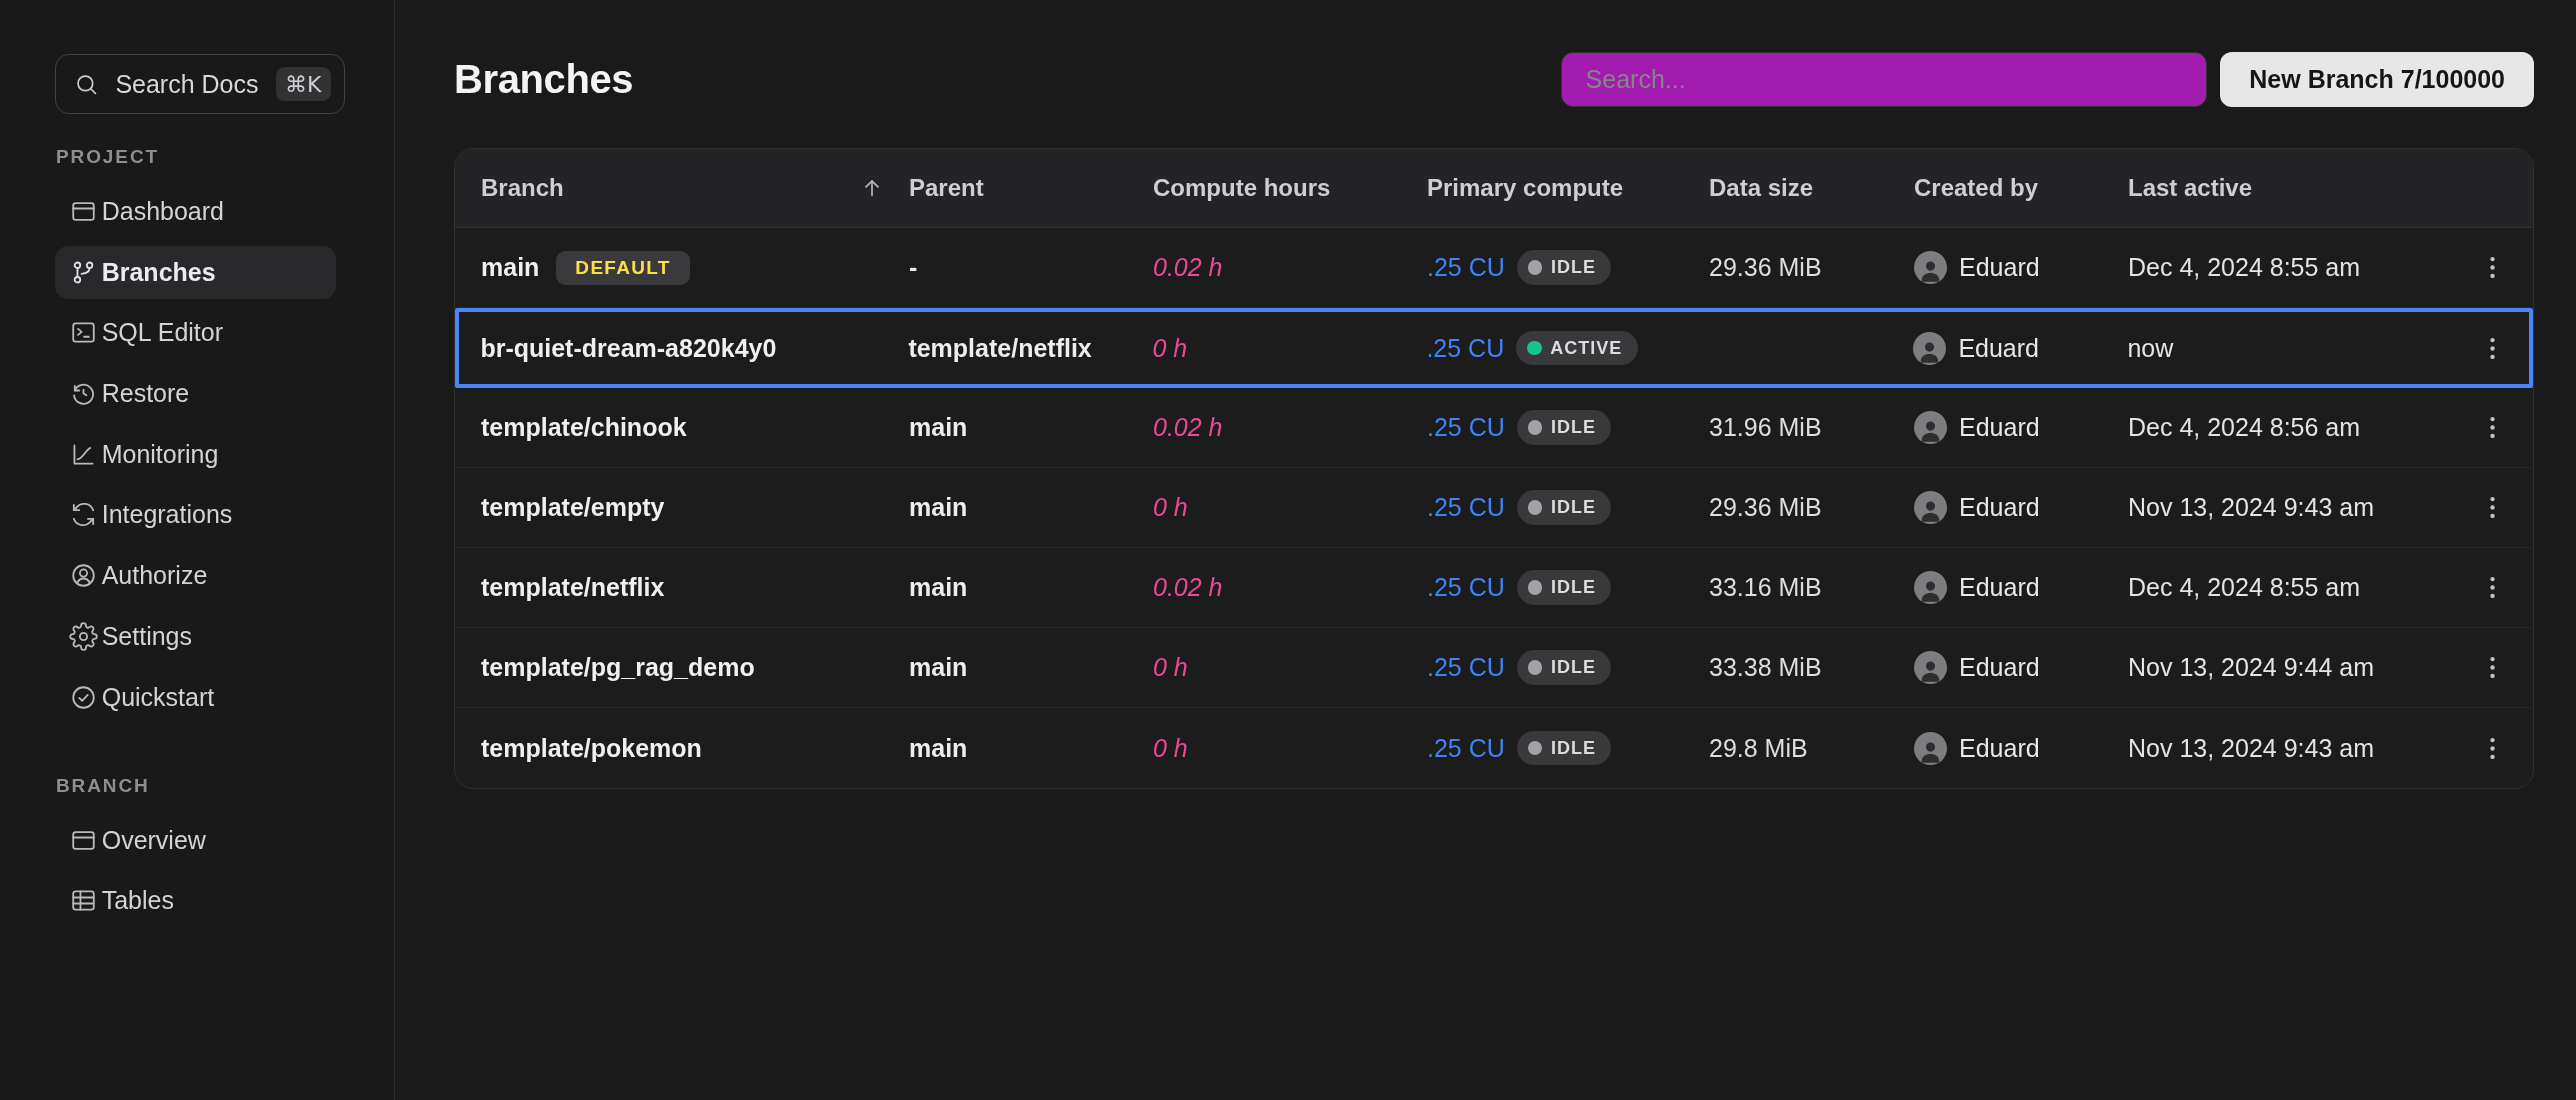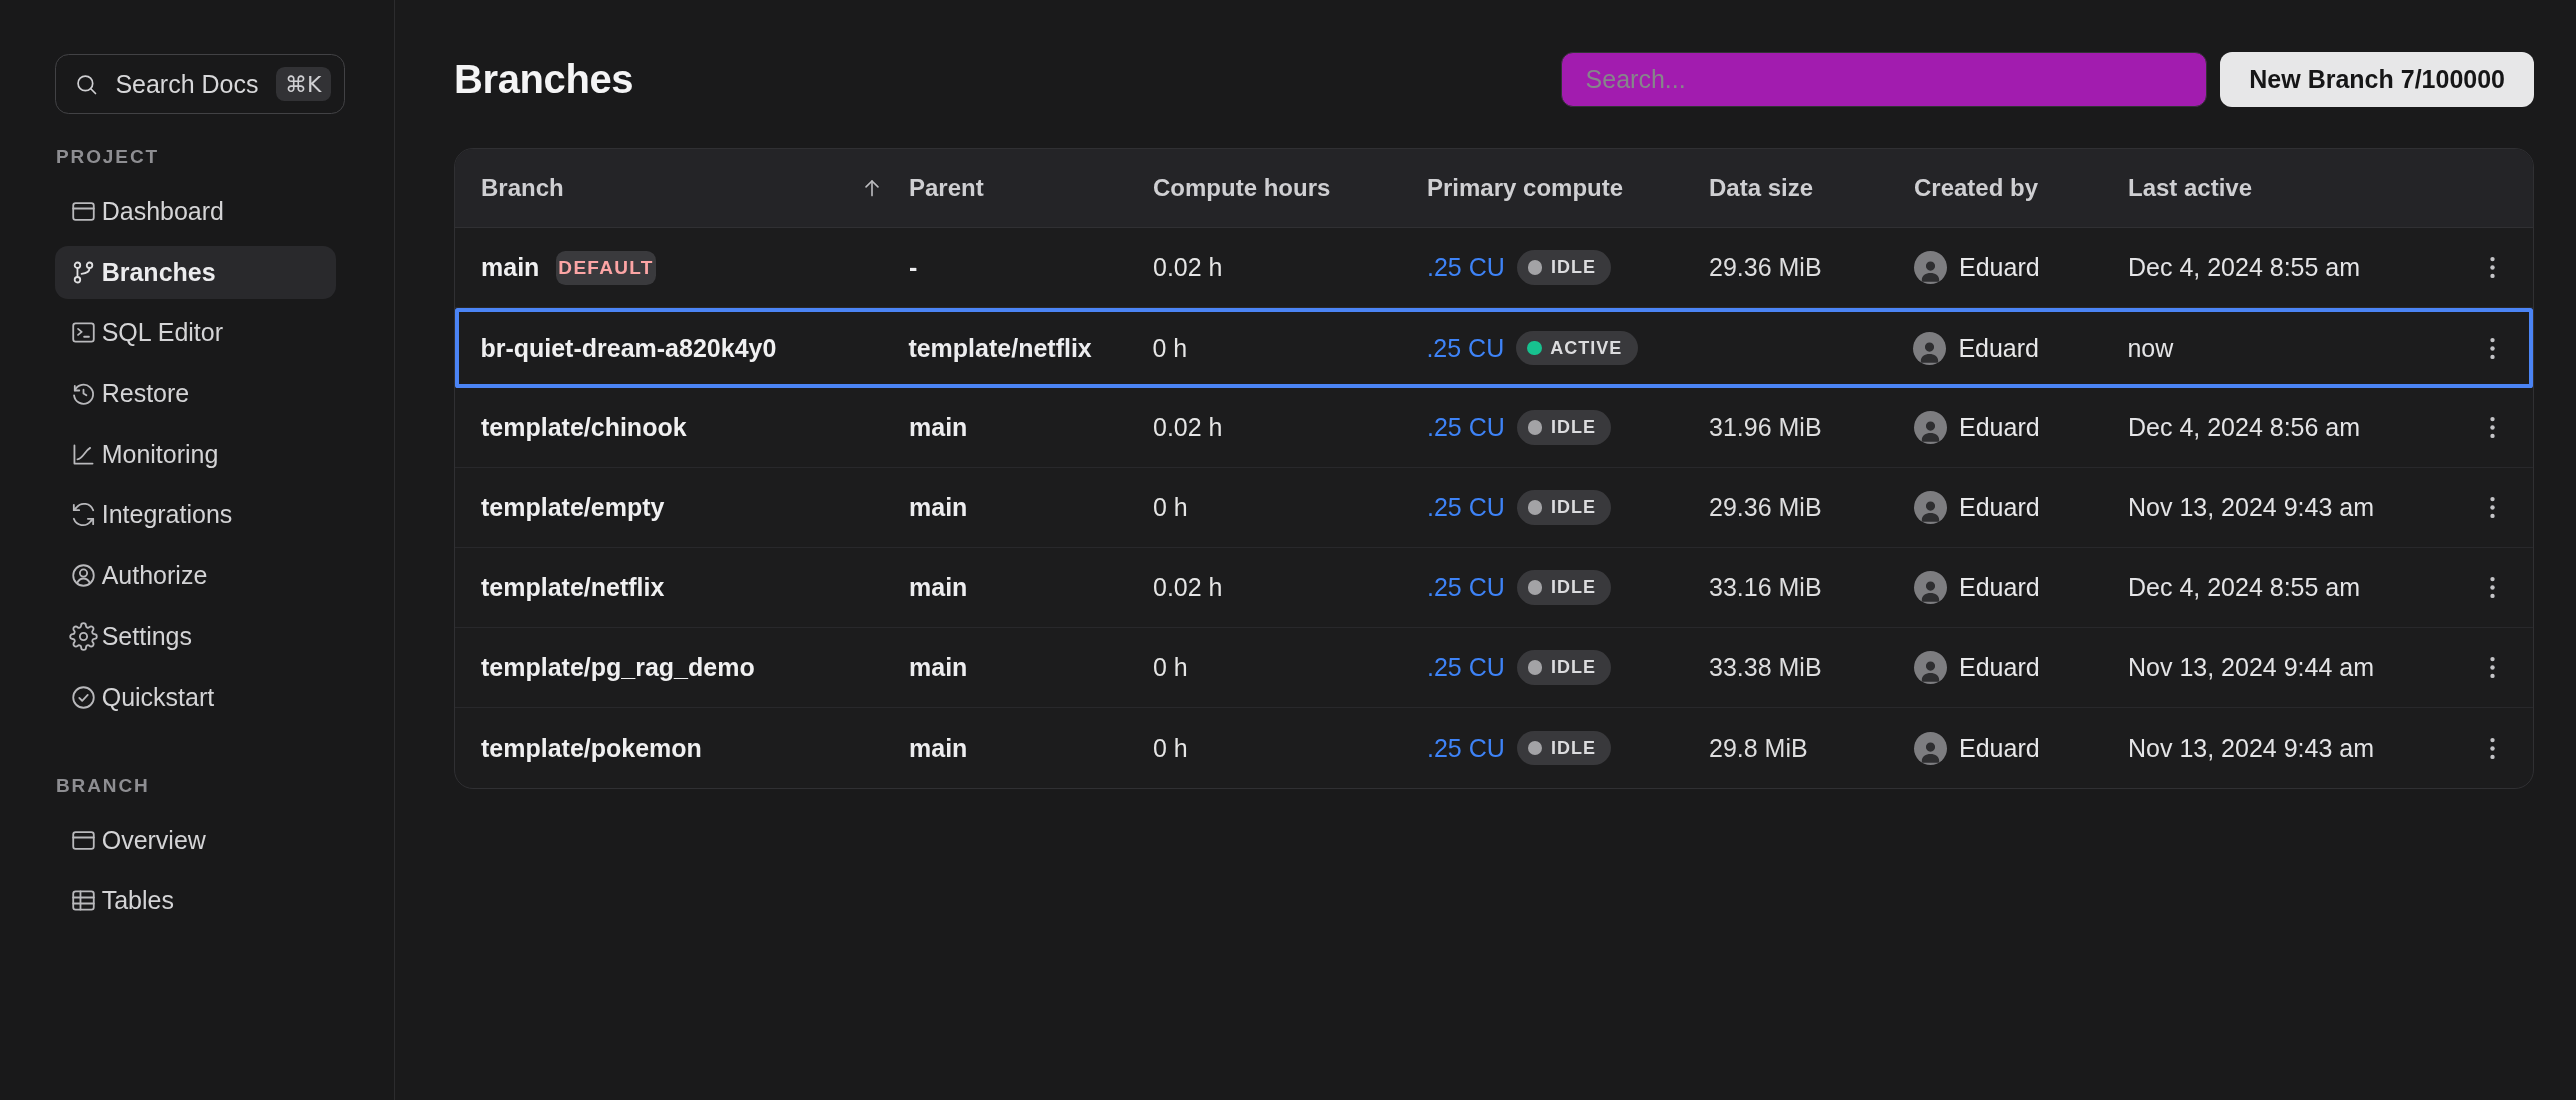--- a/index.html
+++ b/index.html
@@ -86,26 +86,26 @@
   .sort-arrow svg{width:26px;height:26px;display:block;color:#bcbcbf;}
   .row{height:80px;border-bottom:0.9px solid #28282b;cursor:pointer;}
   .row:last-child{border-bottom:none;}
   .row.highlighted{
     border:4.3px solid var(--highlight-border);
     padding:0 21.4px;border-radius:2.6px;
   }
   .branch-cell{display:flex;align-items:center;}
   .branch-name{font-weight:700;color:#f0f0f1;font-size:25px;white-space:nowrap;}
   .badge-default{
-    margin-left:17px;background:#3a3a3d;color:#fca5a5;font-size:19px;
-    font-weight:600;letter-spacing:1.3px;padding:6px 2px;border-radius:9.4px;
+    margin-left:17px;background:#3a3a3d;color:#fde047;font-size:19px;
+    font-weight:600;letter-spacing:1.3px;padding:6px 19px;border-radius:9.4px;
     white-space:nowrap;
   }
   .parent-cell{font-weight:700;color:#ededef;font-size:25px;}
-  .hours-cell{color:#e5e5e5;font-size:25px;}
+  .hours-cell{color:#ec4899;font-size:25px;font-style:italic;}
   .compute-cell{display:flex;align-items:center;}
   .cu{color:var(--accent-blue);font-weight:400;font-size:25px;}
   .pill{
     display:inline-flex;align-items:center;gap:8.6px;background:#39393c;
     border-radius:855px;padding:6.8px 15.4px 6.8px 11px;margin-left:12px;
   }
   .pill .dot{width:14.5px;height:14.5px;border-radius:50%;background:#a3a3a6;}
   .pill .dot.active{background:var(--active-green);}
   .pill .pill-label{font-size:18px;font-weight:600;letter-spacing:1px;color:#dcdcde;}
   .size-cell{color:#dededf;font-size:25px;}

